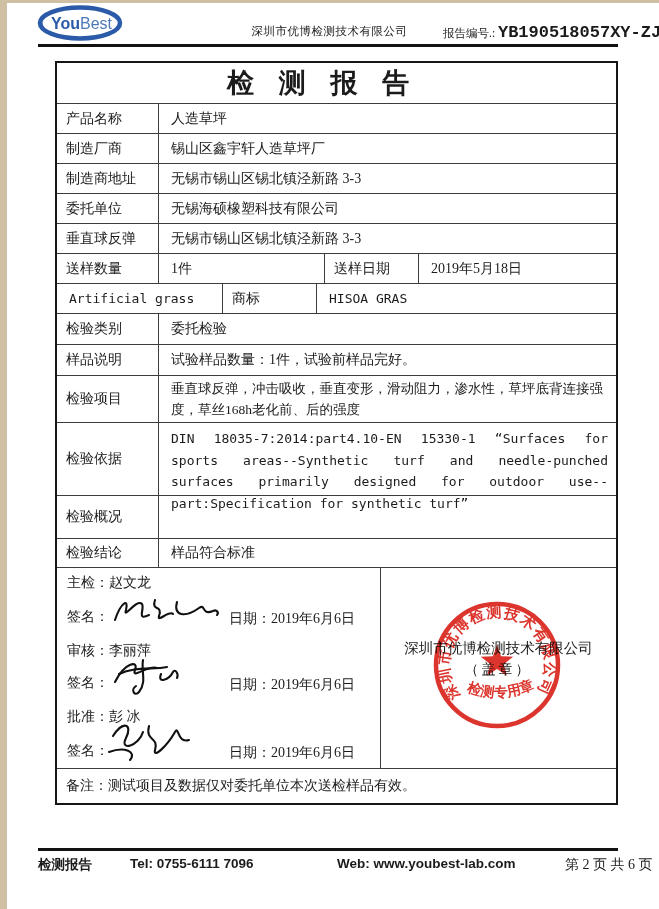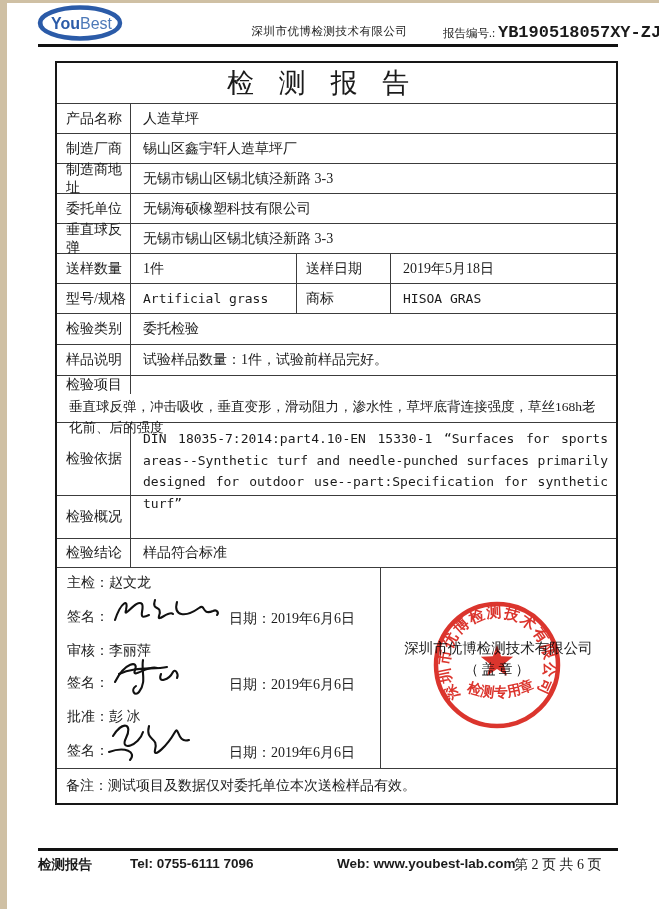--- a/index.html
+++ b/index.html
@@ -23,30 +23,30 @@
   .hdr-company{position:absolute;left:0;top:24px;width:659px;text-align:center;font-size:11.5px;letter-spacing:.5px;}
   .hdr-report{position:absolute;left:443px;top:23px;font-size:11.5px;white-space:nowrap;}
   .hdr-report b{font-family:Liberation Mono, monospace;font-size:17px;font-weight:bold;}
   .hdr-rule{position:absolute;left:38px;top:44px;width:580px;height:3px;background:#121212;}
 
   
   .tbl{position:absolute;left:55px;top:61px;width:563px;border:2px solid #161616;background:#fff;}
   .row{display:flex;border-top:1px solid #3c3c3c;align-items:stretch;}
   .row:first-child{border-top:none;}
   .cell{display:flex;align-items:center;font-size:14px;line-height:18px;}
-  .label{width:74px;border-right:1px solid #3c3c3c;padding-left:9px;flex:none;}
+  .label{width:102px;border-right:1px solid #3c3c3c;padding-left:9px;flex:none;}
   .value{flex:1;padding-left:12px;}
   .l2{width:95px;border-left:1px solid #3c3c3c;border-right:1px solid #3c3c3c;padding-left:9px;flex:none;}
   .v1{width:165px;flex:none;padding-left:12px;text-align:right;}
   .h30{height:30px;}
   .h31{height:31px;}
   .title-row{height:40px;justify-content:center;align-items:center;display:flex;}
-  .title{font-size:27px;font-weight:normal;letter-spacing:9px;transform:translateX(-14px);}
+  .title{font-size:27px;font-weight:bold;letter-spacing:9px;transform:translateX(-14px);}
   .mono{font-family:"DejaVu Sans Mono","Liberation Mono",monospace;font-size:13px;}
-  .r-items{height:47px;flex-direction:column;}
+  .r-items{height:47px;}
   .r-items .value{display:block;padding:3px 10px 0 12px;line-height:20.5px;font-size:13.5px;}
   .r-basis{height:73px;}
   .r-basis .value{display:block;padding:5px 8px 0 12px;line-height:21.5px;font-size:13px;text-align:justify;}
   .r-summary{height:43px;gap:20px;}
   .r-summary .value{display:block;padding:2px 10px 0 12px;line-height:19.5px;font-size:13.5px;}
   .r-concl{height:29px;}
 
   
   .r-sign{height:201px;}
   .sig-cell{width:324px;flex:none;border-right:1px solid #3c3c3c;position:relative;}
@@ -63,21 +63,21 @@
   .r-remark{height:35px;}
   .r-remark .value{padding-left:9px;}
 
   
   .ftr-rule{position:absolute;left:38px;top:848px;width:580px;height:3px;background:#121212;}
   .ftr{position:absolute;top:856px;font-size:13.5px;white-space:nowrap;text-align:center;}
   .sansb{font-family:"Liberation Sans","DejaVu Sans",sans-serif;font-weight:bold;}
   .ftr-doc{left:38px;}
   .ftr-tel{left:130px;}
   .ftr-web{left:337px;}
-  .ftr-page{left:514px;font-size:14px;}
+  .ftr-page{left:565px;font-size:14px;}
 </style>
 </head>
 <body>
 
 <div class="edge-top"></div>
 <div class="edge-left"></div>
 
 <div class="logo">
   <svg width="88" height="38" viewBox="0 0 88 38">
     <ellipse cx="44" cy="19" rx="40" ry="15.5" fill="none" stroke="var(--logo-blue)" stroke-width="4.5"></ellipse>
@@ -121,21 +121,20 @@
     <div class="cell value">无锡市锡山区锡北镇泾新路 3-3</div>
   </div>
 
   <div class="row h30">
     <div class="cell label">送样数量</div>
     <div class="cell v1">1件</div>
     <div class="cell l2">送样日期</div>
     <div class="cell value">2019年5月18日</div>
   </div>
   <div class="row h30">
-    <div class="cell label">型号/规格</div>
     <div class="cell v1 mono">Artificial grass</div>
     <div class="cell l2">商标</div>
     <div class="cell value mono">HISOA GRAS</div>
   </div>
 
   <div class="row h31">
     <div class="cell label">检验类别</div>
     <div class="cell value">委托检验</div>
   </div>
   <div class="row h31">

